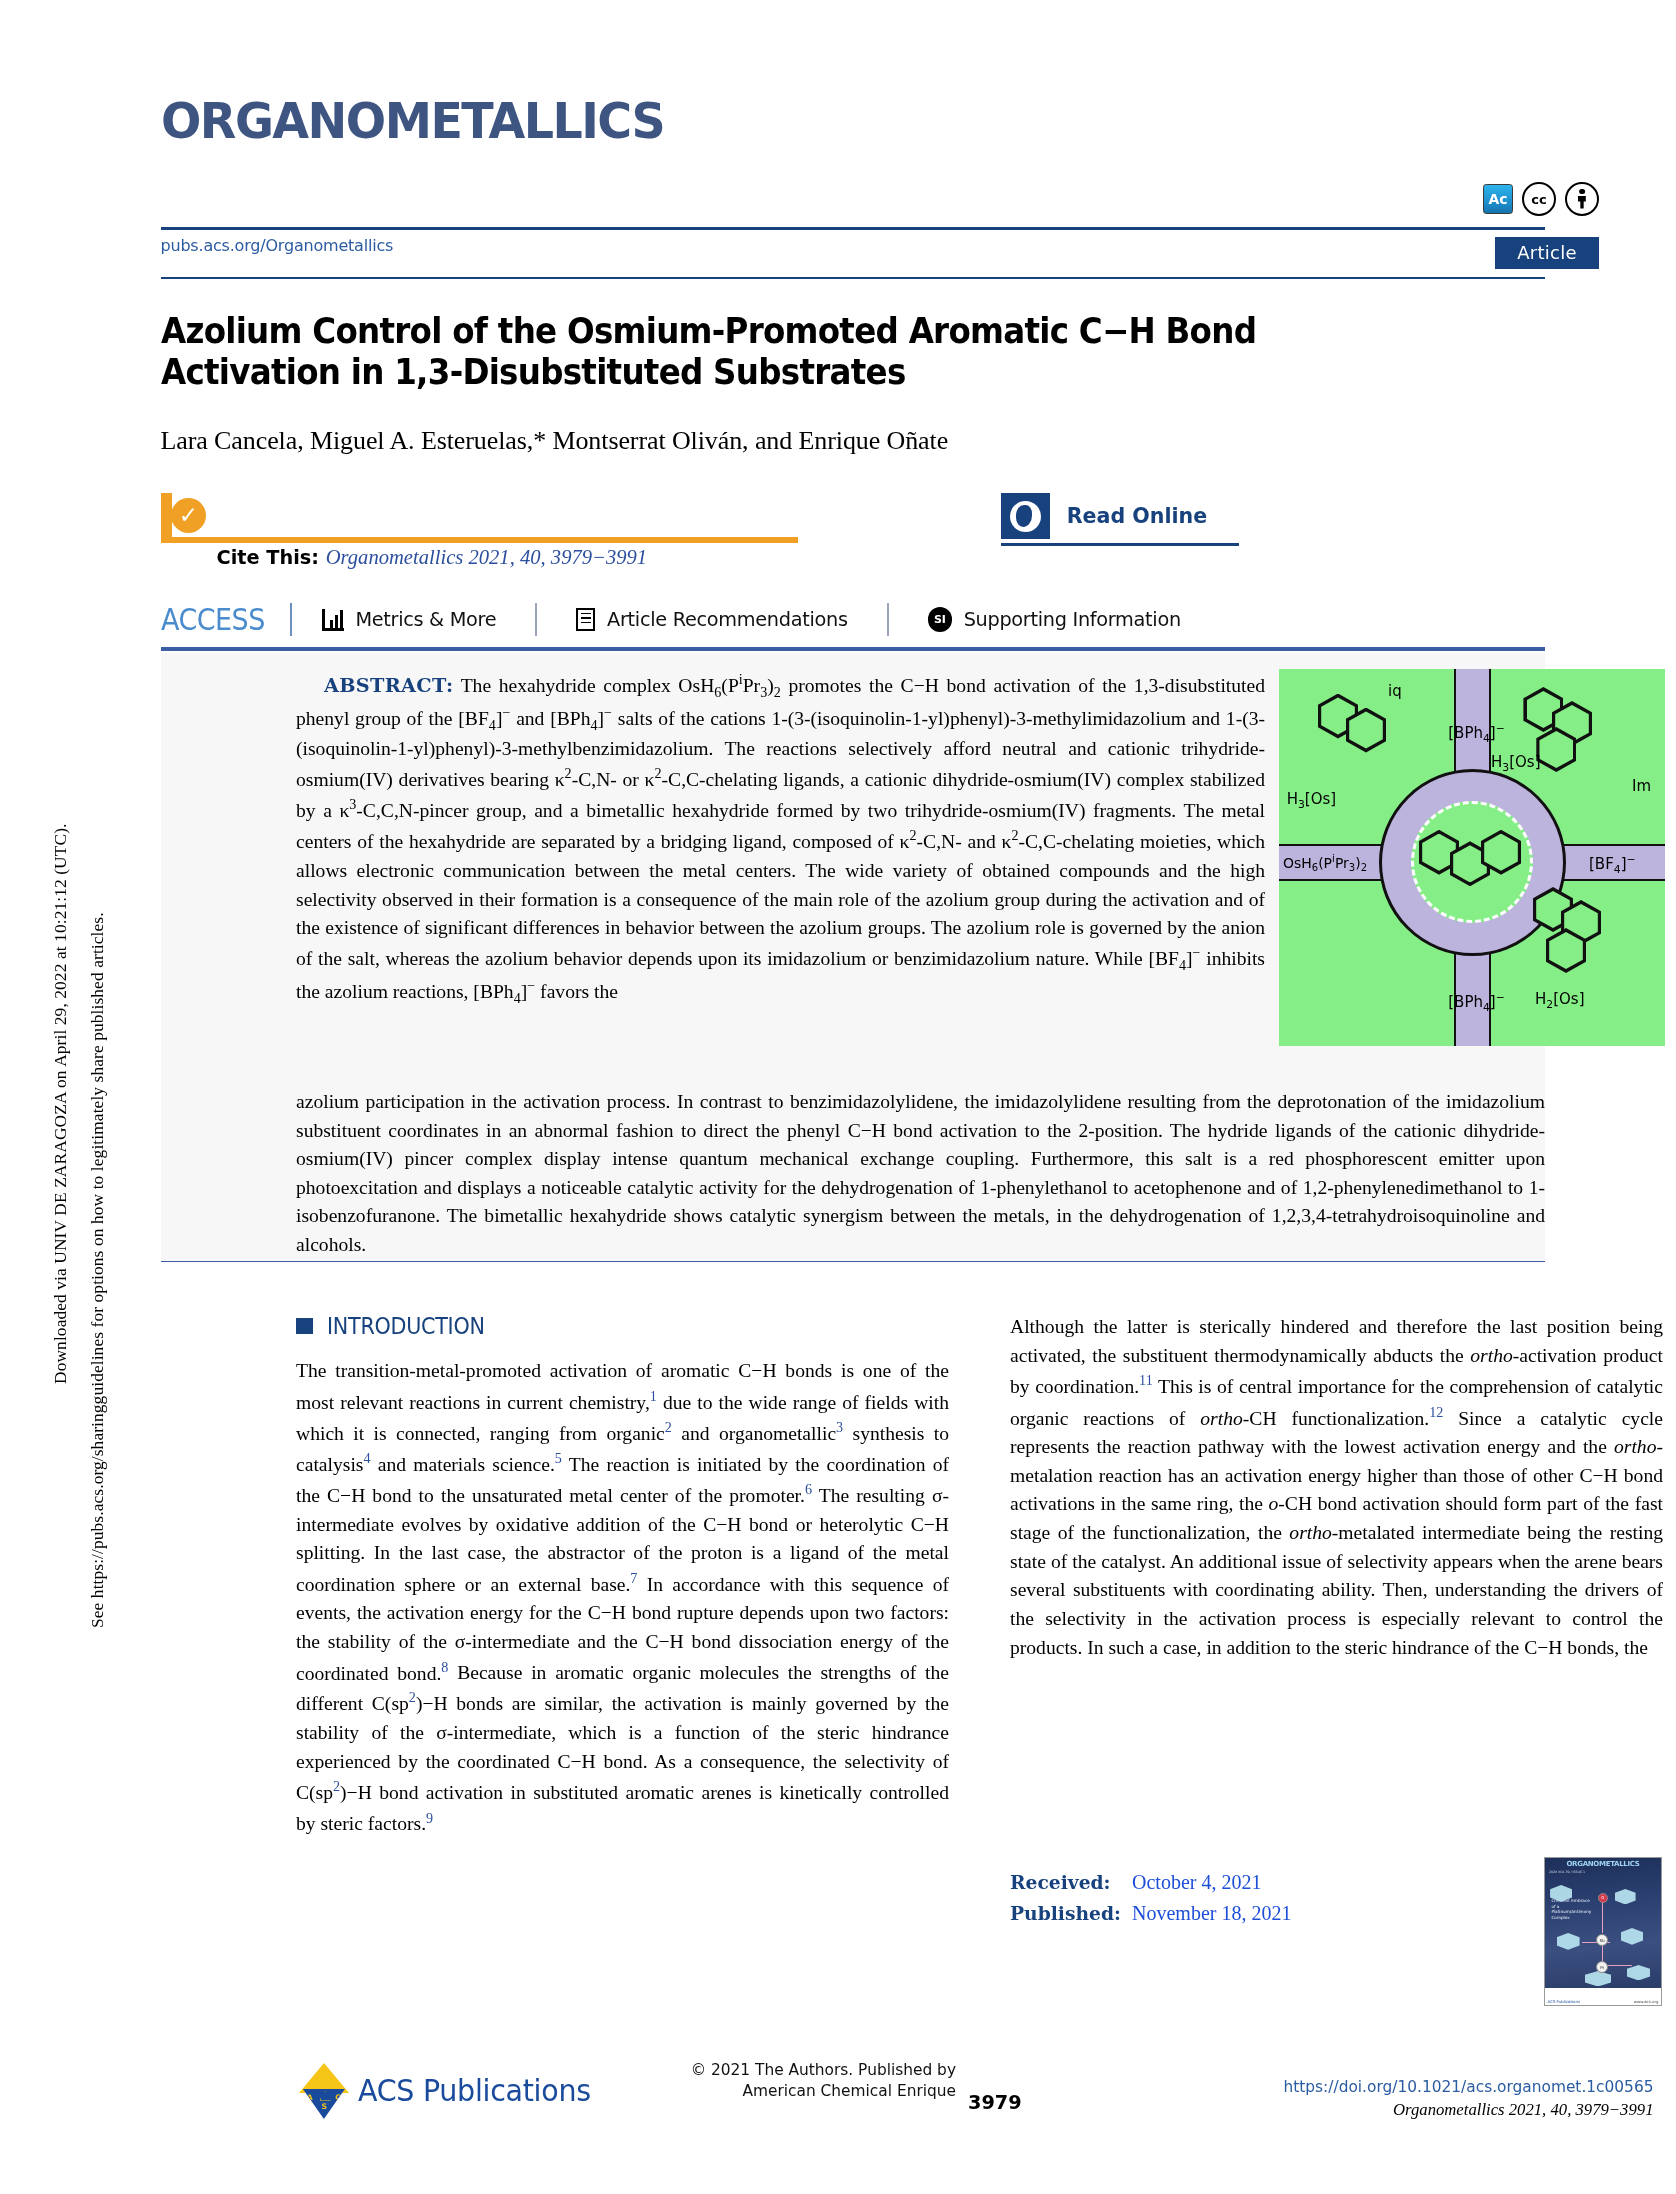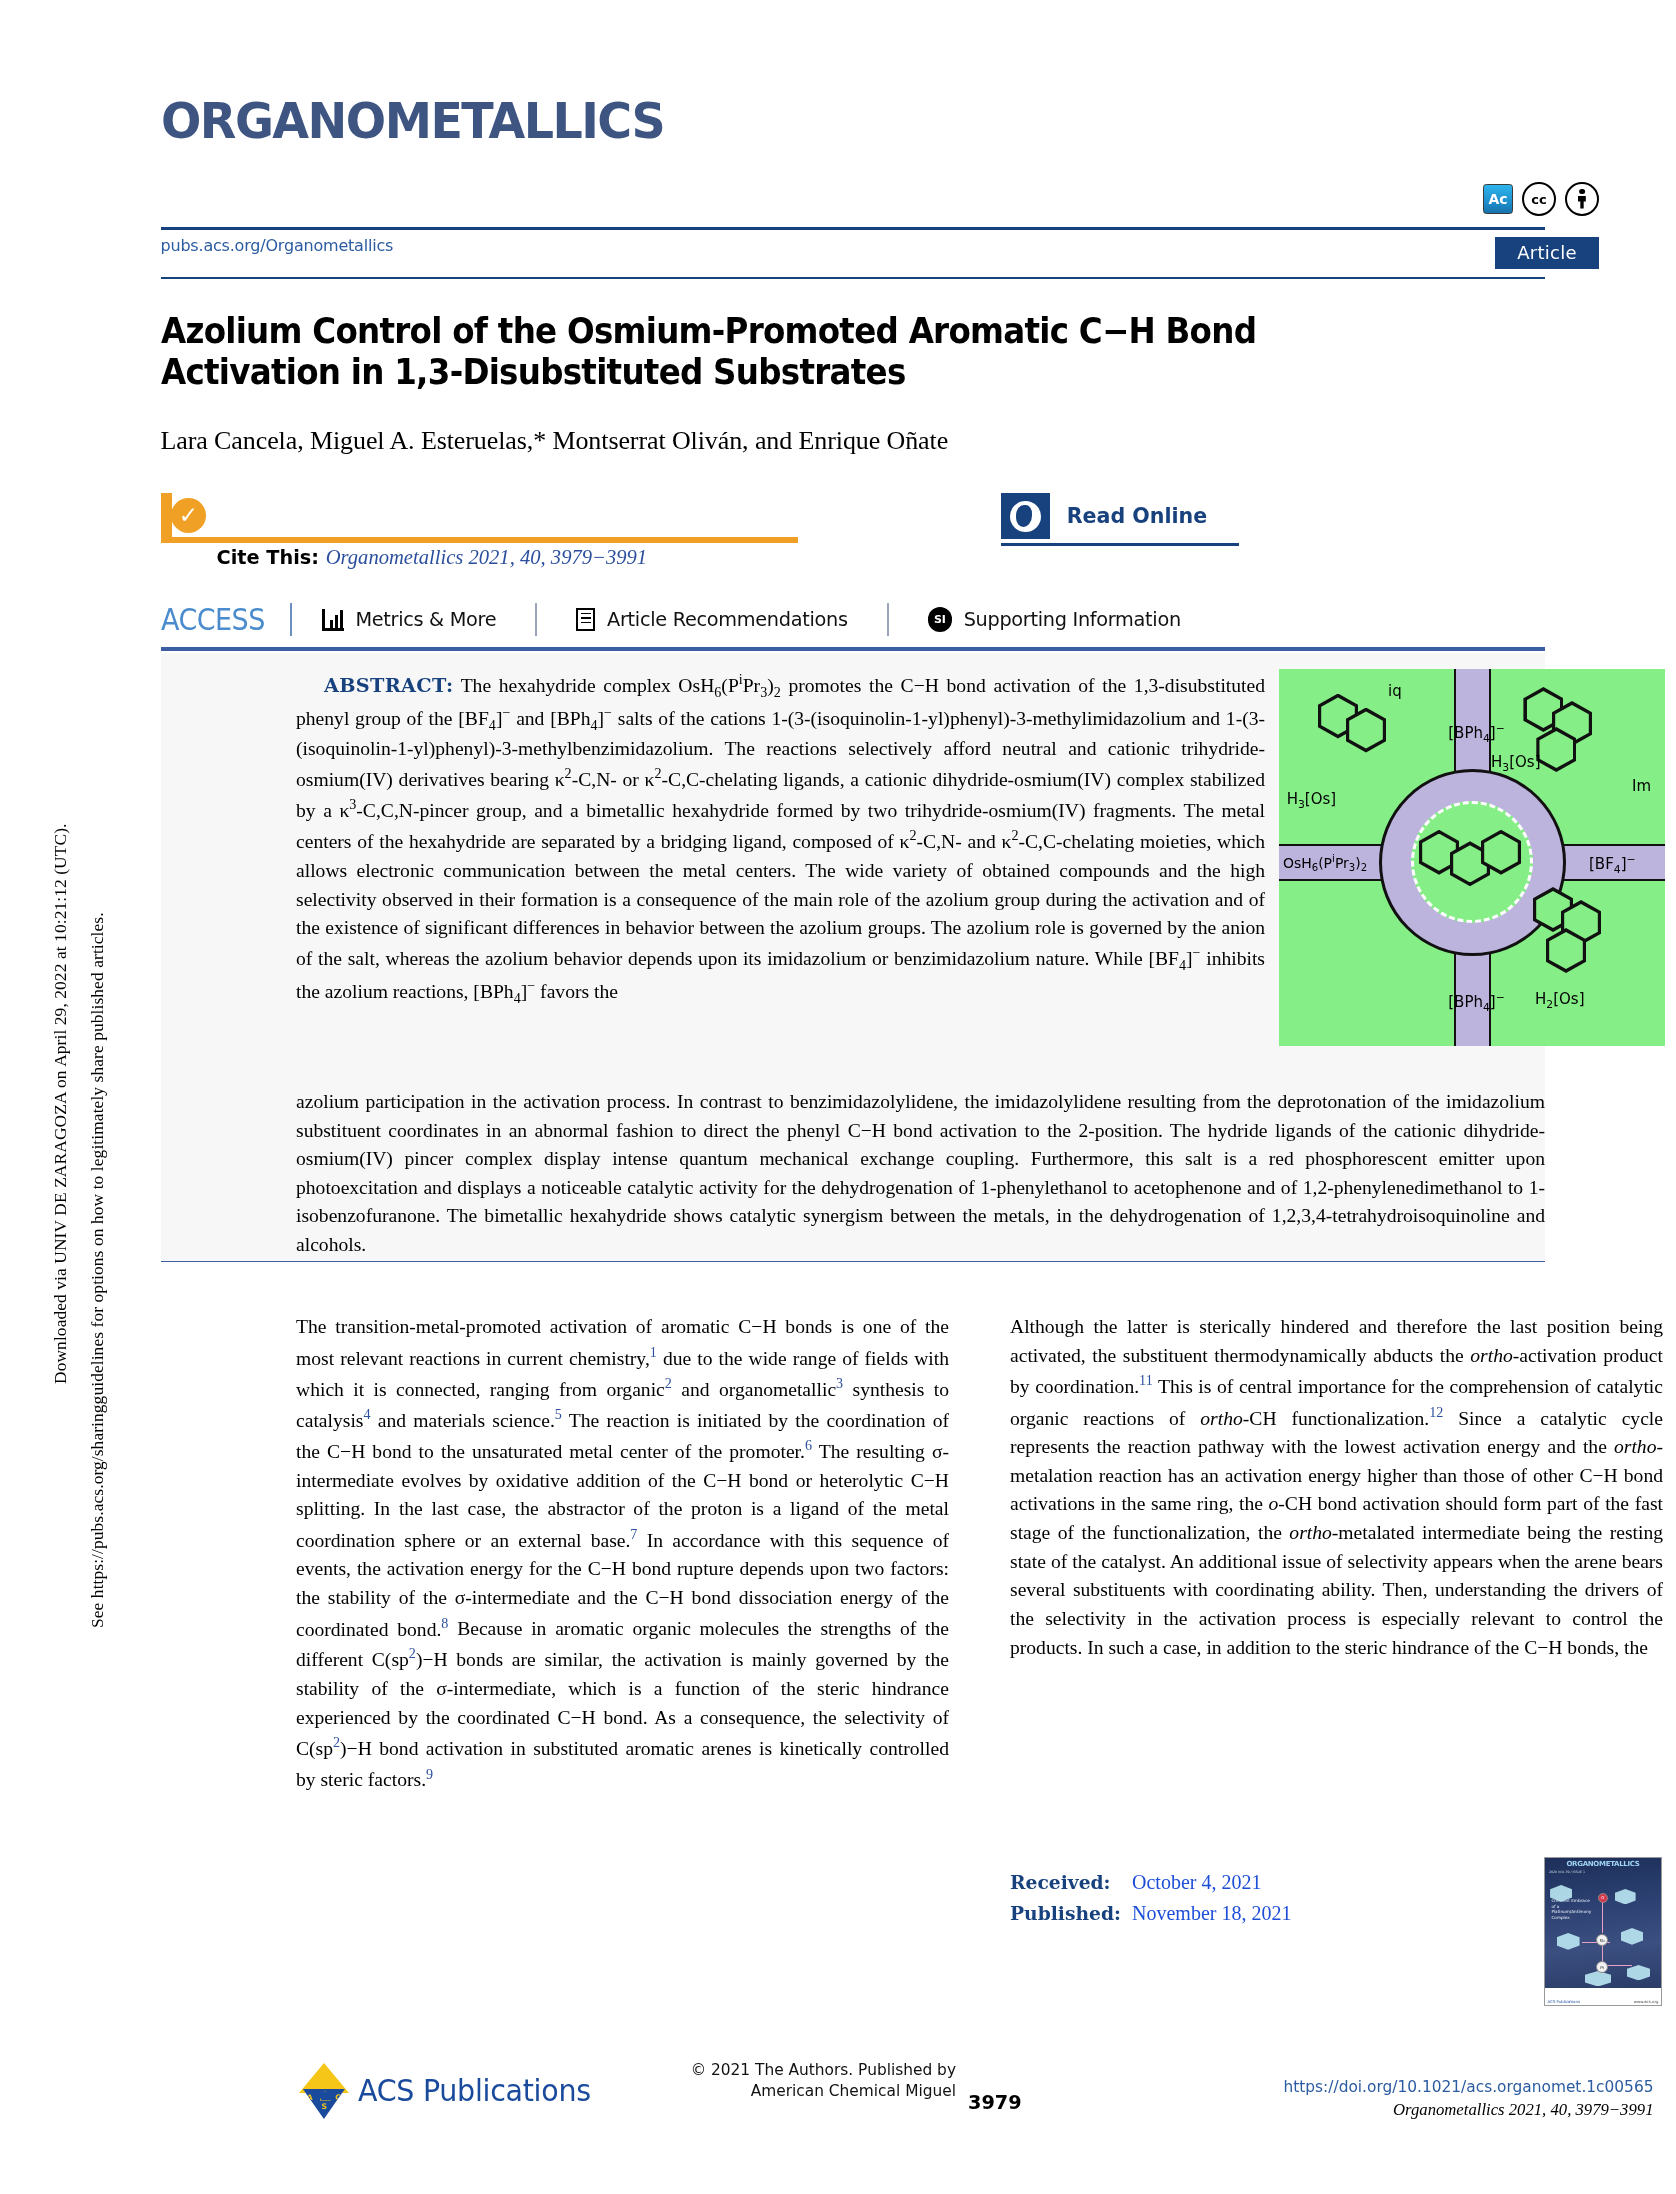--- a/index.html
+++ b/index.html
@@ -711,20 +711,24 @@
       <div class="toc-lbl bf4">[BF<sub style="font-size: 0.72em;">4</sub>]<sup style="font-size: 0.72em;">−</sup></div>
       <div class="toc-lbl osh6">OsH<sub style="font-size: 0.72em;">6</sub>(P<sup style="font-size: 0.72em;">i</sup>Pr<sub style="font-size: 0.72em;">3</sub>)<sub style="font-size: 0.72em;">2</sub></div>
       <div class="toc-lbl h3os-tl">H<sub style="font-size: 0.72em;">3</sub>[Os]</div>
       <div class="toc-lbl h3os-tr">H<sub style="font-size: 0.72em;">3</sub>[Os]</div>
       <div class="toc-lbl h2os-br">H<sub style="font-size: 0.72em;">2</sub>[Os]</div>
       <div class="toc-lbl iq">iq</div>
       <div class="toc-lbl im">Im</div>
     </div>
 
     <div class="col-left">
+      <div class="sec-head">
+        <div class="sec-square"></div>
+        <div class="sec-title">INTRODUCTION</div>
+      </div>
 
       <p class="body-p"><span>The transition-metal-promoted activation of aromatic C−H bonds is one of the most relevant reactions in current chemistry,</span><sup style="font-size: 0.72em;">1</sup><span> due to the wide range of fields with which it is connected, ranging from organic</span><sup style="font-size: 0.72em;">2</sup><span> and organometallic</span><sup style="font-size: 0.72em;">3</sup><span> synthesis to catalysis</span><sup style="font-size: 0.72em;">4</sup><span> and materials science.</span><sup style="font-size: 0.72em;">5</sup><span> The reaction is initiated by the coordination of the C−H bond to the unsaturated metal center of the promoter.</span><sup style="font-size: 0.72em;">6</sup><span> The resulting σ-intermediate evolves by oxidative addition of the C−H bond or heterolytic C−H splitting. In the last case, the abstractor of the proton is a ligand of the metal coordination sphere or an external base.</span><sup style="font-size: 0.72em;">7</sup><span> In accordance with this sequence of events, the activation energy for the C−H bond rupture depends upon two factors: the stability of the σ-intermediate and the C−H bond dissociation energy of the coordinated bond.</span><sup style="font-size: 0.72em;">8</sup><span> Because in aromatic organic molecules the strengths of the different C(sp<sup style="font-size: 0.72em;">2</sup>)−H bonds are similar, the activation is mainly governed by the stability of the σ-intermediate, which is a function of the steric hindrance experienced by the coordinated C−H bond. As a consequence, the selectivity of C(sp<sup style="font-size: 0.72em;">2</sup>)−H bond activation in substituted aromatic arenes is kinetically controlled by steric factors.</span><sup style="font-size: 0.72em;">9</sup></p>
 
     </div>
 
     <div class="col-right">
       <p class="body-p"><span>Although the latter is sterically hindered and therefore the last position being activated, the substituent thermodynamically abducts the </span><i>ortho</i><span>-activation product by coordination.</span><sup style="font-size: 0.72em;">11</sup><span> This is of central importance for the comprehension of catalytic organic reactions of </span><i>ortho</i><span>-CH functionalization.</span><sup style="font-size: 0.72em;">12</sup><span> Since a catalytic cycle represents the reaction pathway with the lowest activation energy and the </span><i>ortho</i><span>-metalation reaction has an activation energy higher than those of other C−H bond activations in the same ring, the </span><i>o</i><span>-CH bond activation should form part of the fast stage of the functionalization, the </span><i>ortho</i><span>-metalated intermediate being the resting state of the catalyst. An additional issue of selectivity appears when the arene bears several substituents with coordinating ability. Then, understanding the drivers of the selectivity in the activation process is especially relevant to control the products. In such a case, in addition to the steric hindrance of the C−H bonds, the</span></p>
     </div>
 
     <div class="recpub">
@@ -770,21 +774,21 @@
             <span class="c">C</span>
             <span class="s">S</span>
             <span class="d"></span>
         </div>
       </div>
       <div class="acs-word">ACS Publications</div>
     </div>
 
     <div class="copyright">
       <div>© 2021 The Authors. Published by</div>
-      <div>American Chemical Miguel</div>
+      <div>American Chemical Enrique</div>
     </div>
 
     <div class="page-no">3979</div>
 
     <div class="doi-line">https://doi.org/10.1021/acs.organomet.1c00565</div>
     <div class="doi-cite">Organometallics 2021, 40, 3979−3991</div>
 
   </div>
 </div>
 

